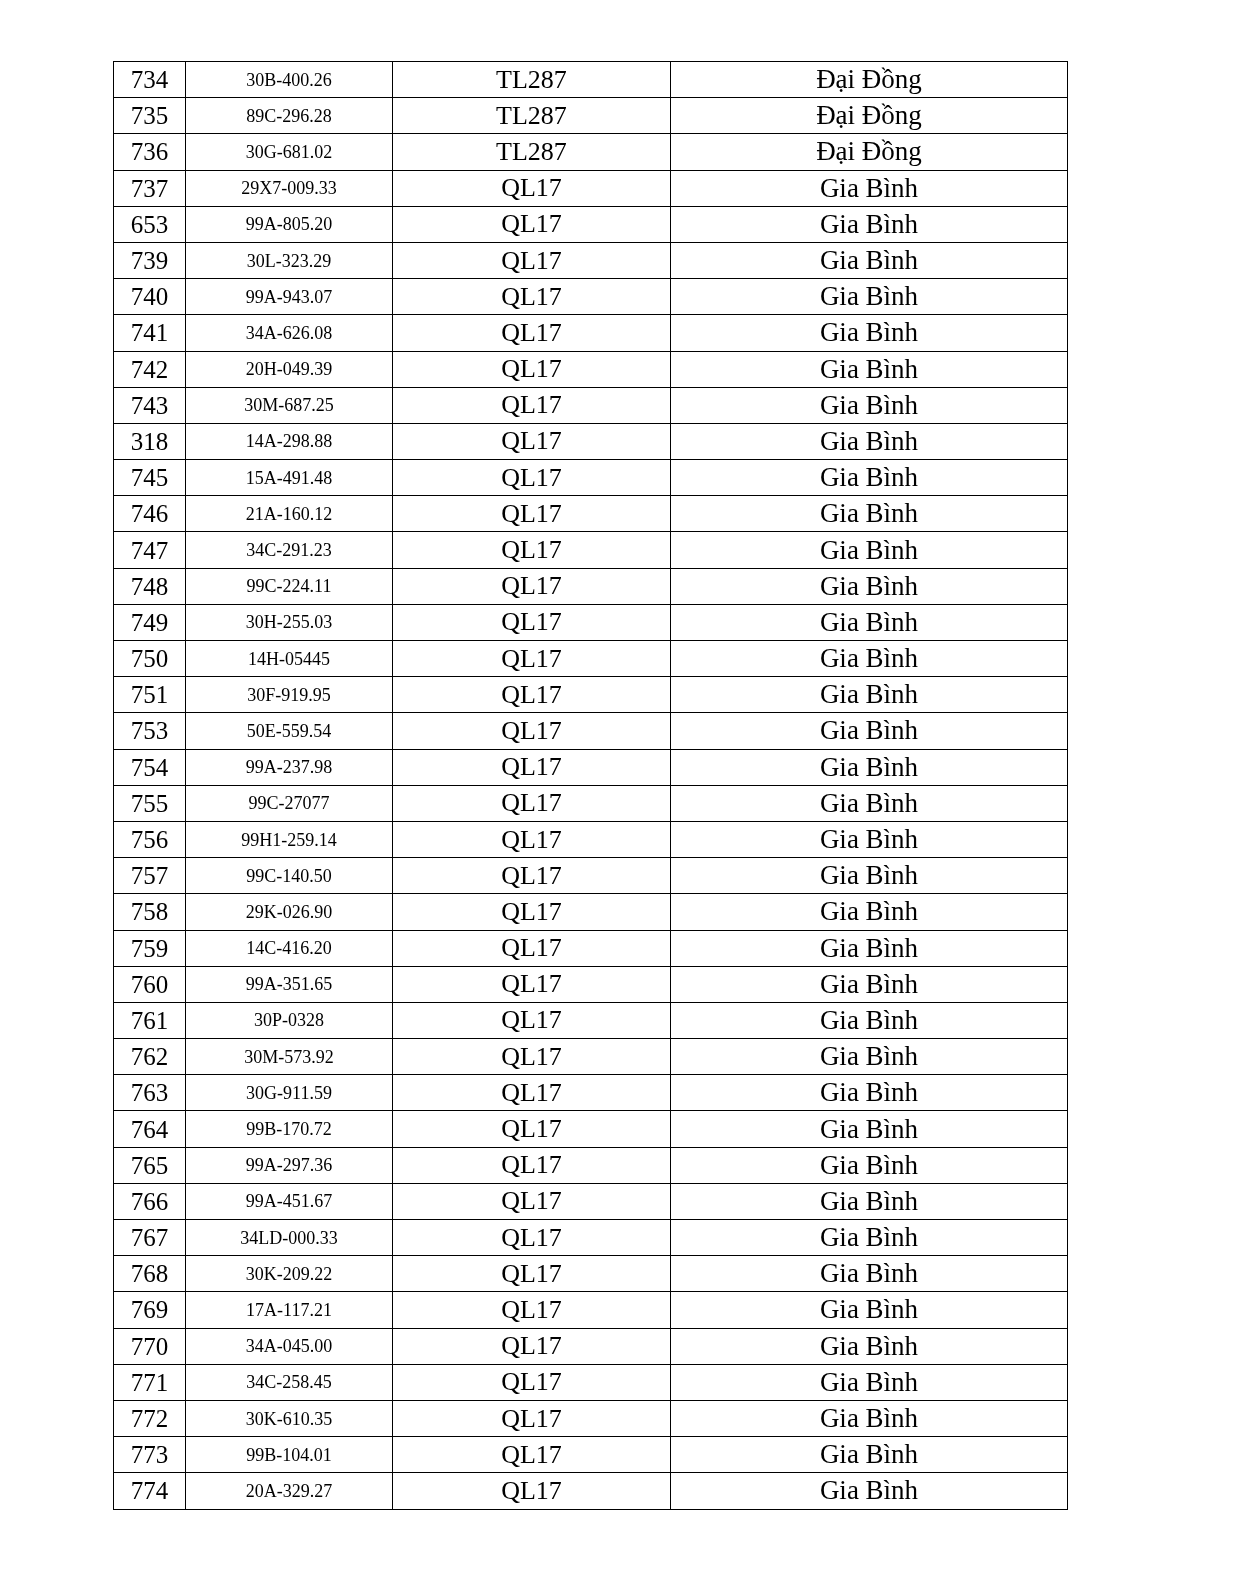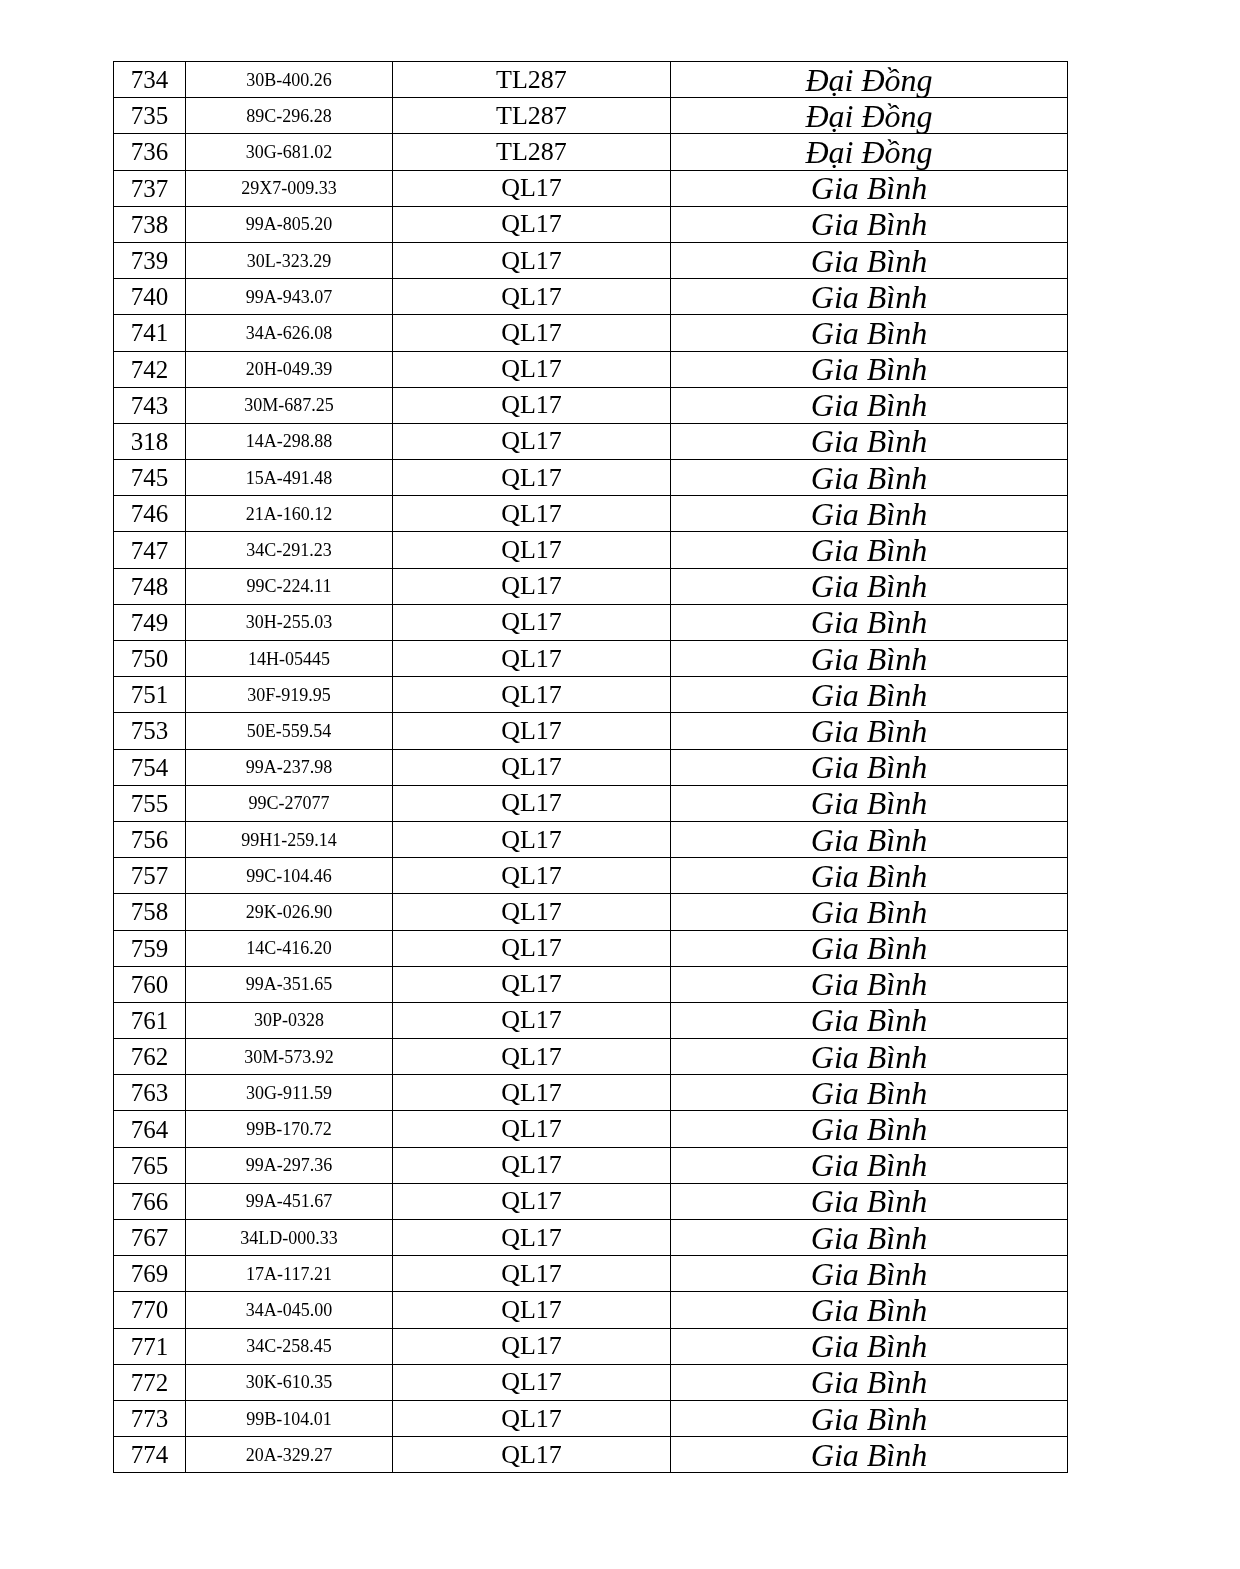--- a/index.html
+++ b/index.html
@@ -54,22 +54,21 @@
   #plate-table td.cell-index {
     font-size: 25px;
   }
   #plate-table td.cell-plate {
     font-size: 18px;
   }
   #plate-table td.cell-road {
     font-size: 26px;
   }
   #plate-table td.cell-place {
-    font-size: 32px;
-    font-style: italic;
+    font-size: 27px;
   }
 </style>
 </head>
 <body>
 
 <div id="page">
   <table id="plate-table">
     <colgroup>
       <col class="c-index">
       <col class="c-plate">
@@ -96,21 +95,21 @@
           <td class="cell-road">TL287</td>
           <td class="cell-place">Đại Đồng</td>
         </tr>
         <tr>
           <td class="cell-index">737</td>
           <td class="cell-plate">29X7-009.33</td>
           <td class="cell-road">QL17</td>
           <td class="cell-place">Gia Bình</td>
         </tr>
         <tr>
-          <td class="cell-index">738</td>
+          <td class="cell-index">653</td>
           <td class="cell-plate">99A-805.20</td>
           <td class="cell-road">QL17</td>
           <td class="cell-place">Gia Bình</td>
         </tr>
         <tr>
           <td class="cell-index">739</td>
           <td class="cell-plate">30L-323.29</td>
           <td class="cell-road">QL17</td>
           <td class="cell-place">Gia Bình</td>
         </tr>
@@ -205,21 +204,21 @@
           <td class="cell-place">Gia Bình</td>
         </tr>
         <tr>
           <td class="cell-index">756</td>
           <td class="cell-plate">99H1-259.14</td>
           <td class="cell-road">QL17</td>
           <td class="cell-place">Gia Bình</td>
         </tr>
         <tr>
           <td class="cell-index">757</td>
-          <td class="cell-plate">99C-104.46</td>
+          <td class="cell-plate">99C-140.50</td>
           <td class="cell-road">QL17</td>
           <td class="cell-place">Gia Bình</td>
         </tr>
         <tr>
           <td class="cell-index">758</td>
           <td class="cell-plate">29K-026.90</td>
           <td class="cell-road">QL17</td>
           <td class="cell-place">Gia Bình</td>
         </tr>
         <tr>
@@ -266,20 +265,26 @@
         </tr>
         <tr>
           <td class="cell-index">766</td>
           <td class="cell-plate">99A-451.67</td>
           <td class="cell-road">QL17</td>
           <td class="cell-place">Gia Bình</td>
         </tr>
         <tr>
           <td class="cell-index">767</td>
           <td class="cell-plate">34LD-000.33</td>
+          <td class="cell-road">QL17</td>
+          <td class="cell-place">Gia Bình</td>
+        </tr>
+        <tr>
+          <td class="cell-index">768</td>
+          <td class="cell-plate">30K-209.22</td>
           <td class="cell-road">QL17</td>
           <td class="cell-place">Gia Bình</td>
         </tr>
         <tr>
           <td class="cell-index">769</td>
           <td class="cell-plate">17A-117.21</td>
           <td class="cell-road">QL17</td>
           <td class="cell-place">Gia Bình</td>
         </tr>
         <tr>

